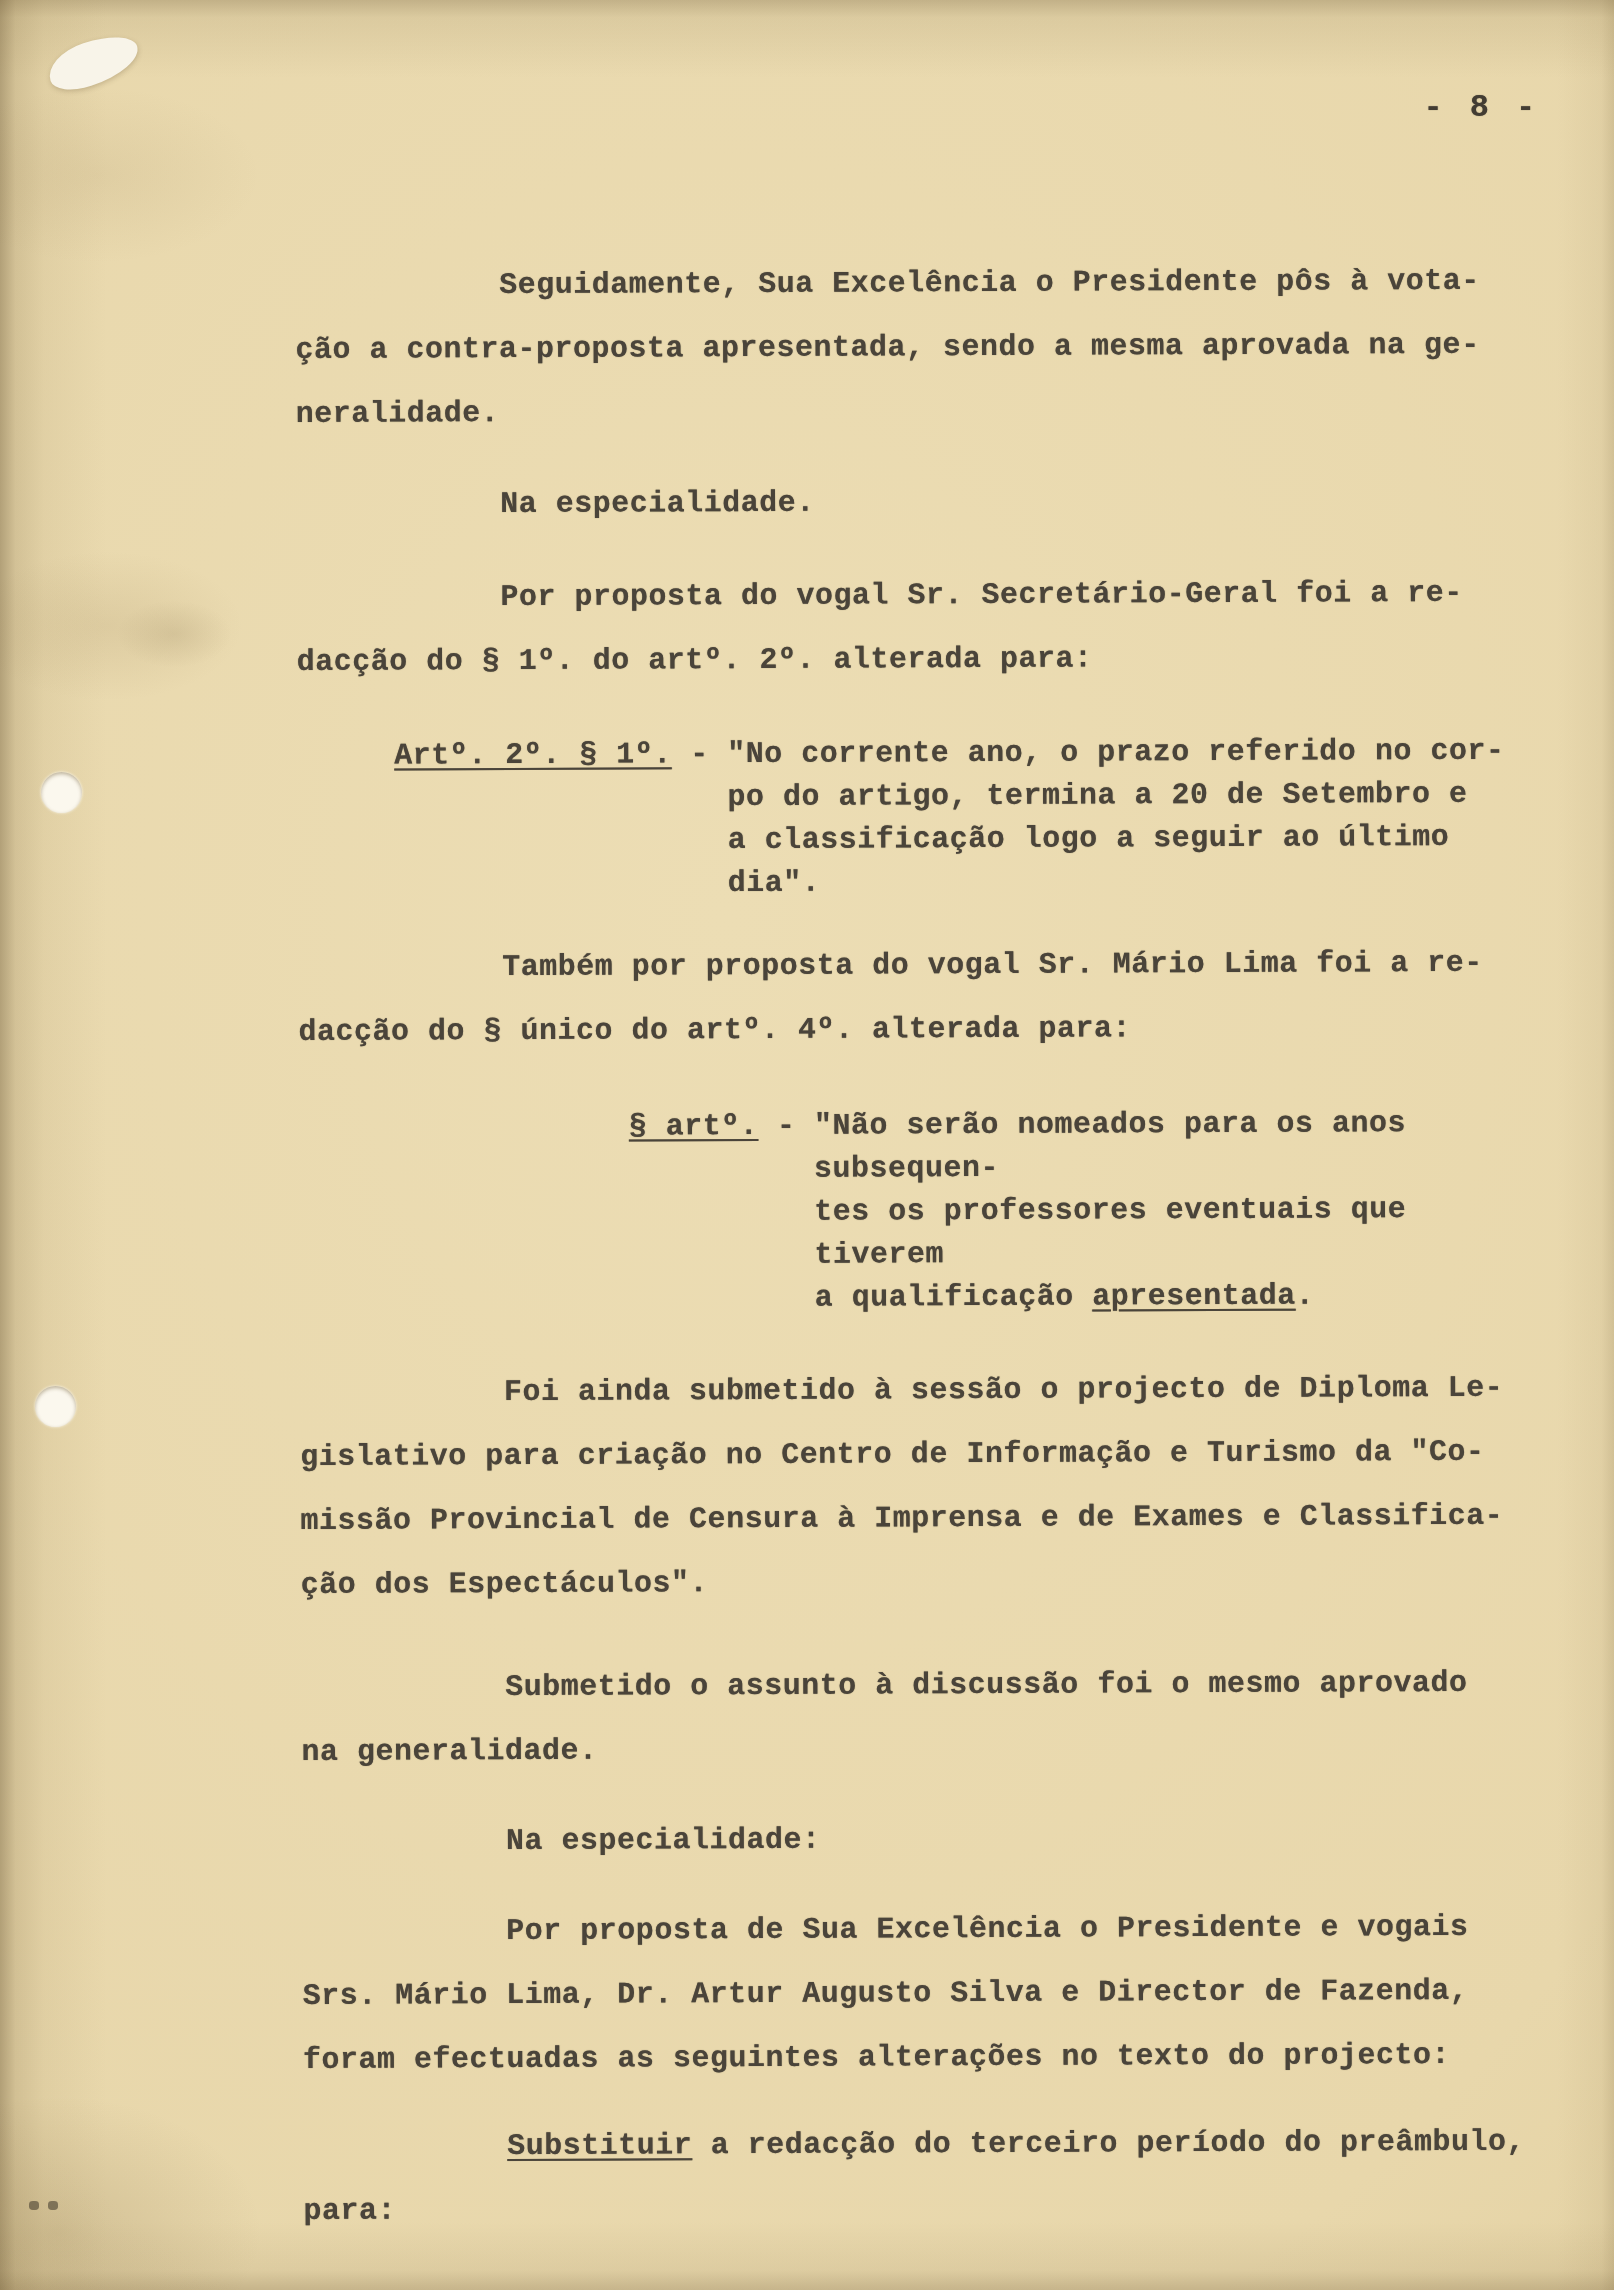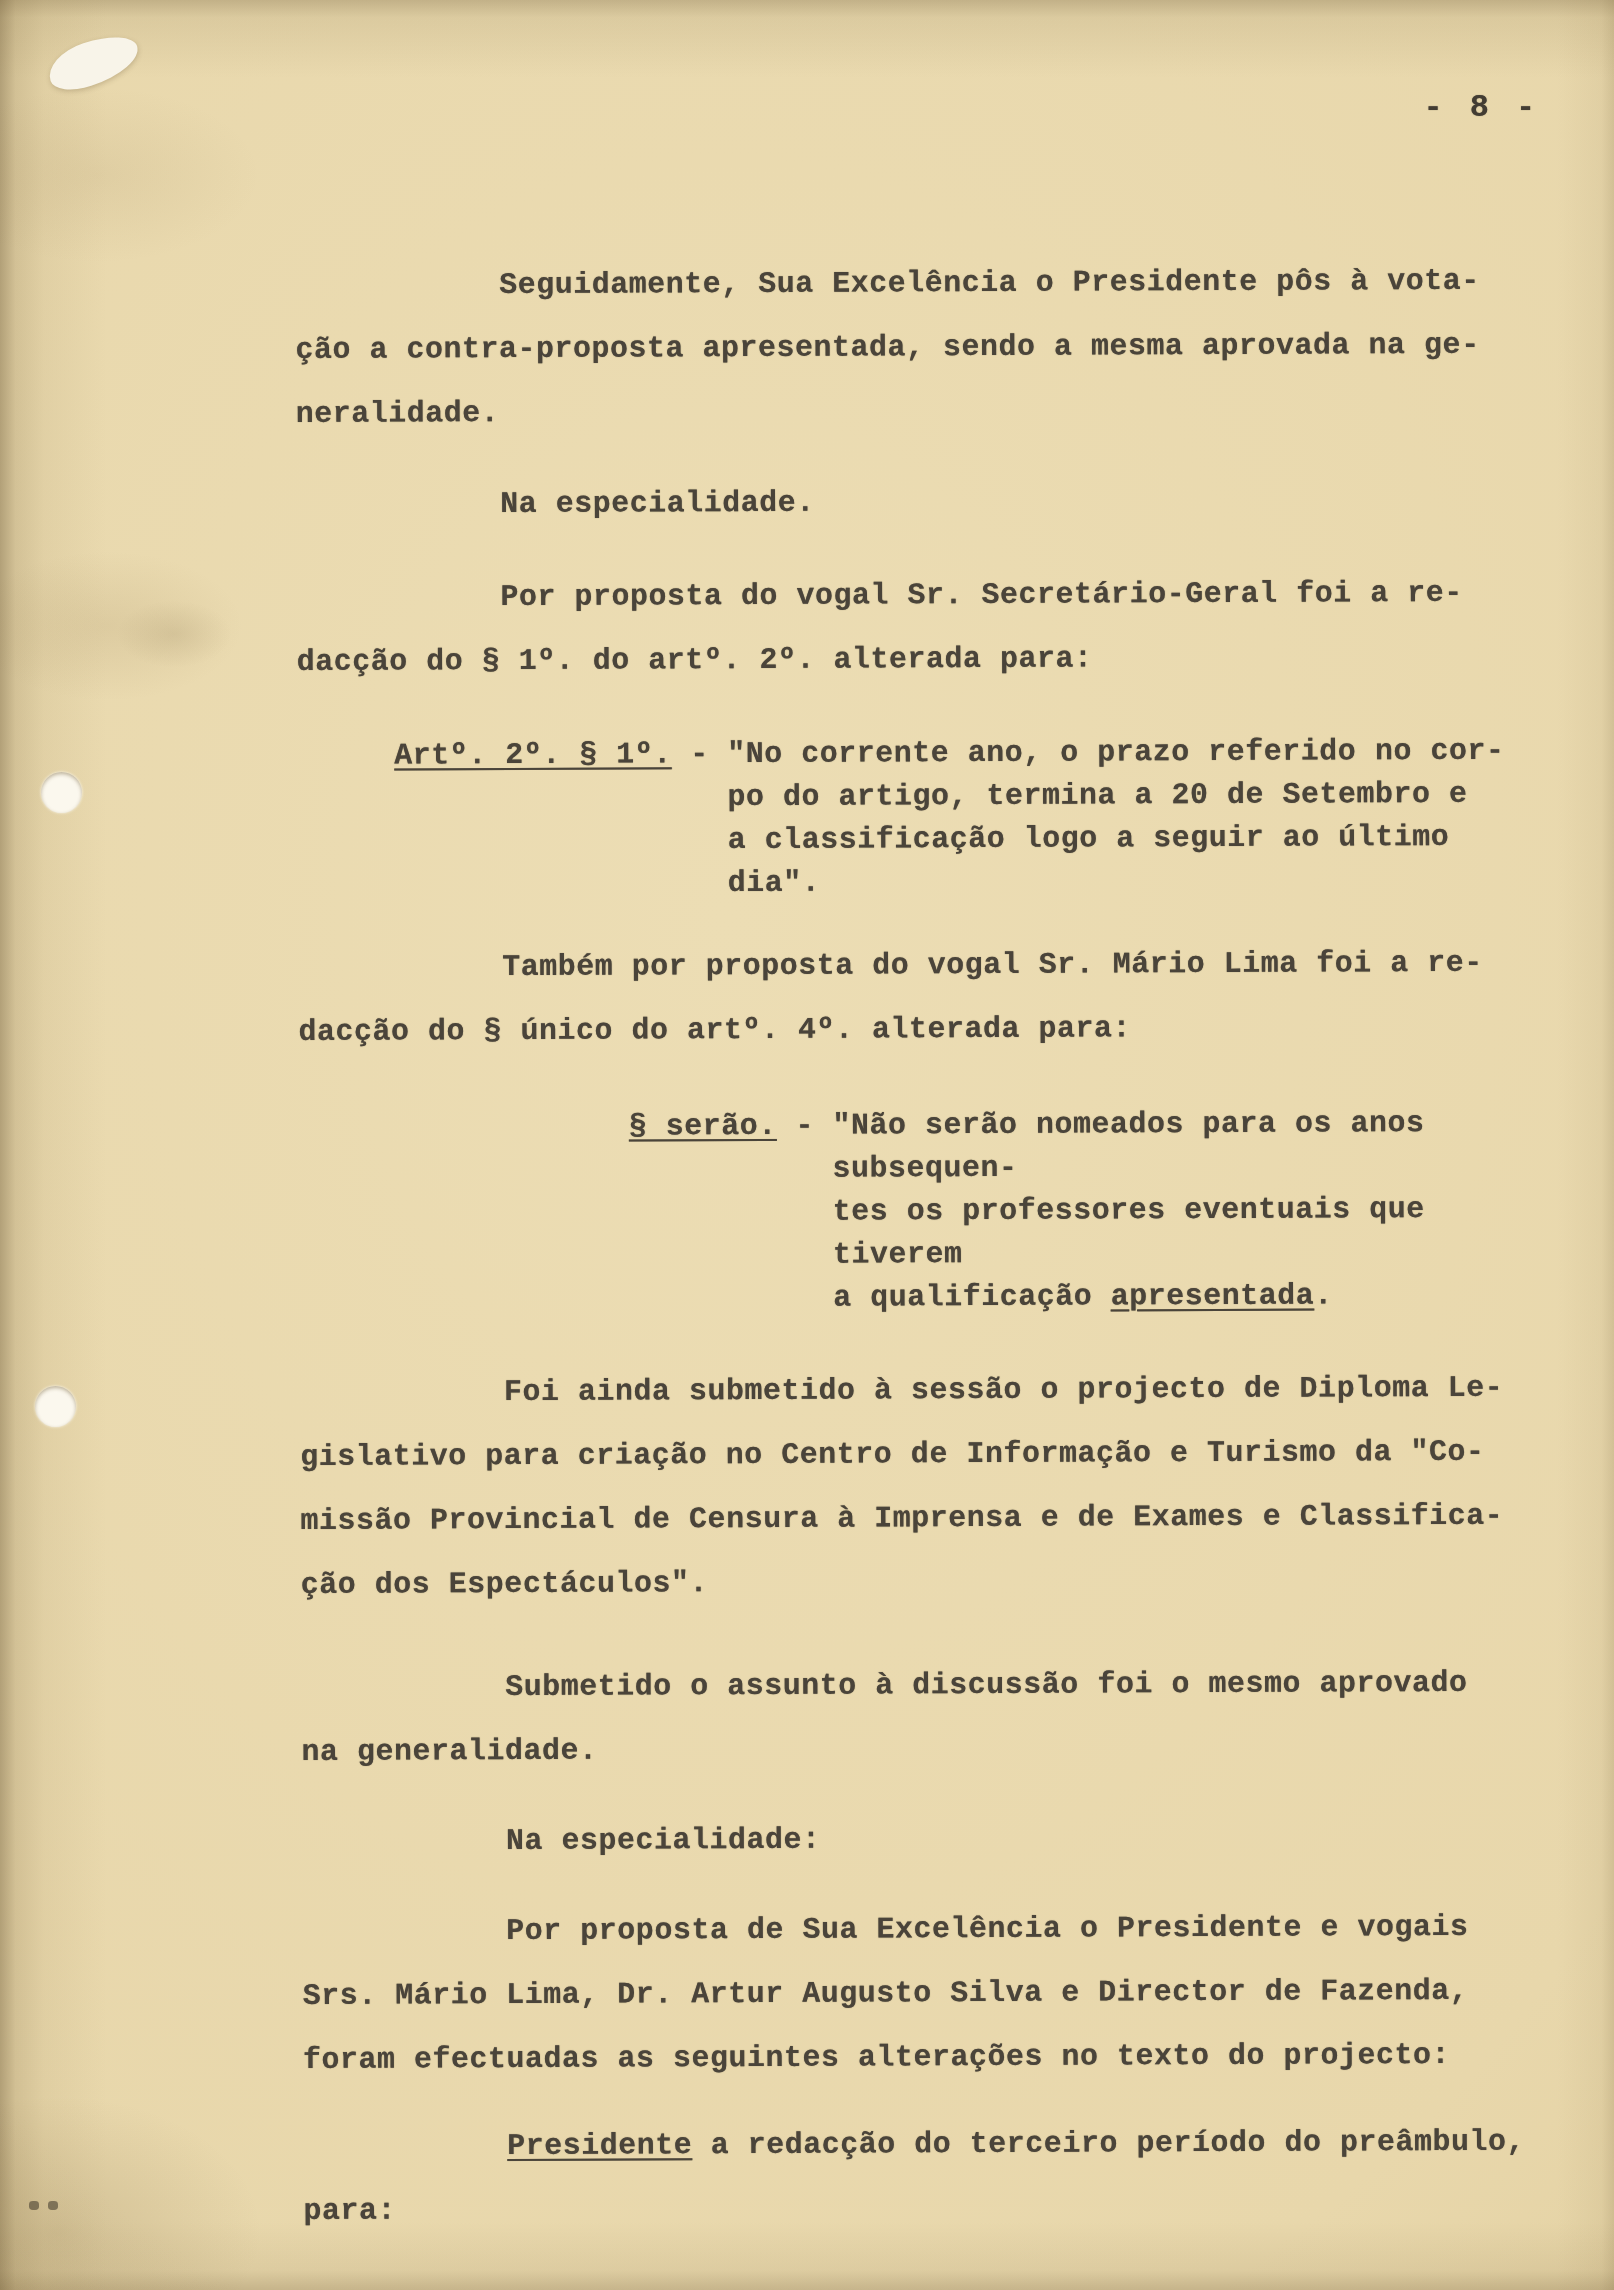--- a/index.html
+++ b/index.html
@@ -157,39 +157,39 @@
       <div class="q-body">"No corrente ano, o prazo referido no cor-
 po do artigo, termina a 20 de Setembro e
 a classificação logo a seguir ao último
 dia".</div>
     </div>
 
     <div class="para indent mt-p4">Também por proposta do vogal Sr. Mário Lima foi a re-
 dacção do § único do artº. 4º. alterada para:</div>
 
     <div class="quote q2-off mt-q2">
-      <span class="q-label u">§ serão.</span>
+      <span class="q-label u">§ artº.</span>
       <span class="q-dash"> - </span>
       <div class="q-body"><span>"Não serão nomeados para os anos subsequen-
 tes os professores eventuais que tiverem
 a qualificação </span><span class="u">apresentada</span><span>.</span></div>
     </div>
 
     <div class="para indent mt-p5">Foi ainda submetido à sessão o projecto de Diploma Le-
 gislativo para criação no Centro de Informação e Turismo da "Co-
 missão Provincial de Censura à Imprensa e de Exames e Classifica-
 ção dos Espectáculos".</div>
 
     <div class="para indent mt-p6">Submetido o assunto à discussão foi o mesmo aprovado
 na generalidade.</div>
 
     <div class="para indent mt-p7">Na especialidade:</div>
 
     <div class="para indent mt-p8">Por proposta de Sua Excelência o Presidente e vogais
 Srs. Mário Lima, Dr. Artur Augusto Silva e Director de Fazenda,
 foram efectuadas as seguintes alterações no texto do projecto:</div>
 
-    <div class="para indent mt-p9"><span class="u">Presidente</span><span> a redacção do terceiro período do preâmbulo,
+    <div class="para indent mt-p9"><span class="u">Substituir</span><span> a redacção do terceiro período do preâmbulo,
 para:</span></div>
 
   </div>
 </div>
 
 
 </body></html>

